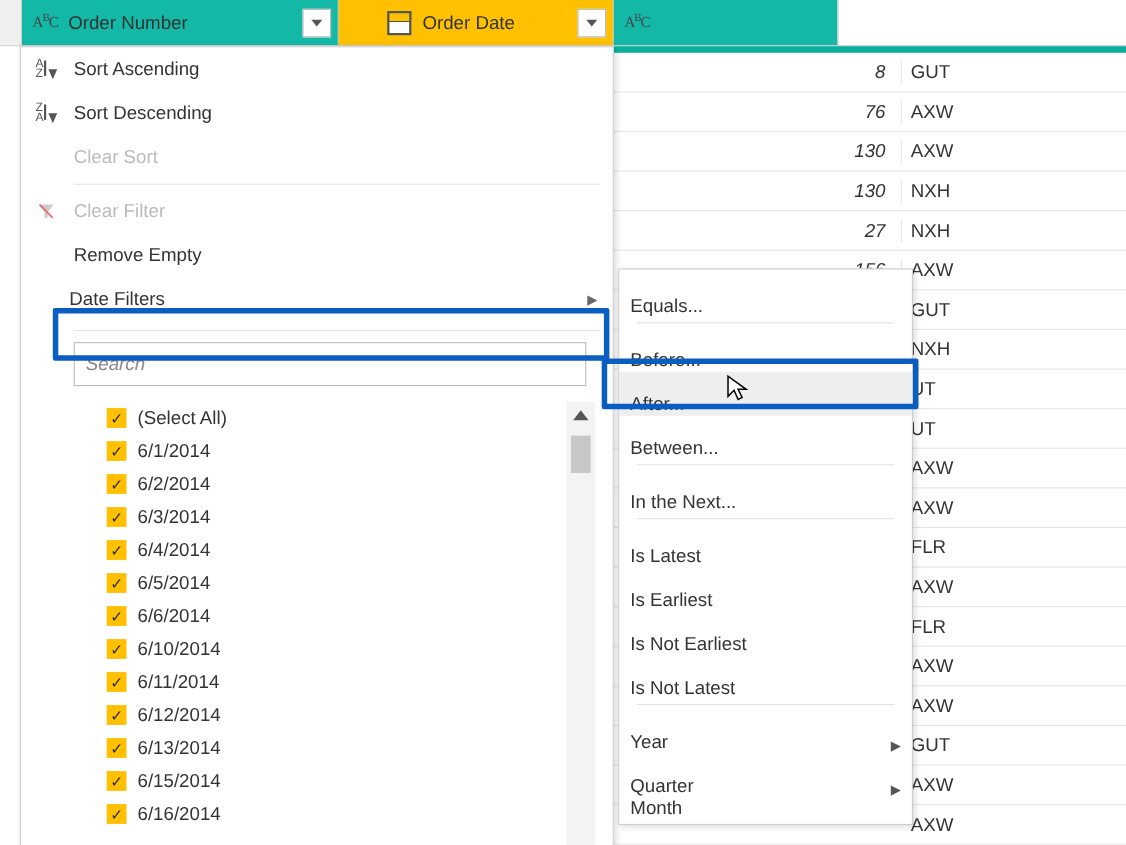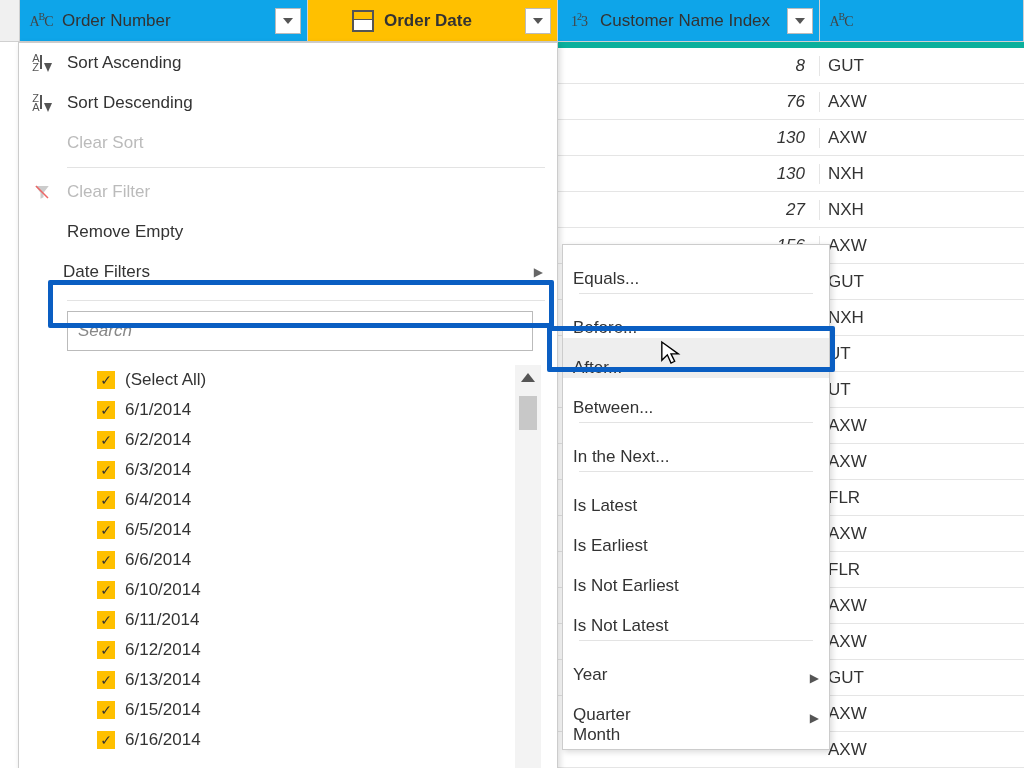--- a/index.html
+++ b/index.html
@@ -23,26 +23,26 @@
   }
   .col-icon-cell {
     width: 20px;
     border-right: 1px solid #d0d0d0;
     background: #f0f0f0;
   }
   .col-header {
     display: flex;
     align-items: center;
     border-right: 1px solid #d0d0d0;
-    background: #0ea5e9;
+    background: #14b8a6;
     position: relative;
     padding-left: 6px;
     gap: 6px;
   }
-  .col-header.selected { background: #ffc000; font-weight: 700; padding-left: 40px; }
+  .col-header.selected { background: #ffc000; font-weight: 400; padding-left: 40px; }
   .col-order   { width: 288px; }
   .col-date    { width: 250px; }
   .col-cust    { width: 262px; }
   .col-wh      { width: 204px; }
 
   .type-icon {
     width: 30px; height: 30px;
     display: inline-flex; align-items: center; justify-content: center;
     font-size: 15px; color: #555;
   }
@@ -195,29 +195,20 @@
   <div class="col-header col-date selected">
     <span class="type-icon">
         <span class="date-icon"></span>
       </span>
     <span class="col-label">Order Date</span>
     <span class="drop-btn">
         <span class="chev-down"></span>
       </span>
   </div>
 
-  <div class="col-header col-cust">
-    <span class="type-icon">
-        <span class="num123">1<sup>2</sup>3</span>
-      </span>
-    <span class="col-label">Customer Name Index</span>
-    <span class="drop-btn">
-        <span class="chev-down"></span>
-      </span>
-  </div>
 
   <div class="col-header col-wh">
     <span class="type-icon">
         <span class="abc">A<sup>B</sup>C</span>
       </span>
   </div>
 </div>
 
 <div class="grid">
   <div class="teal-bar"></div>

